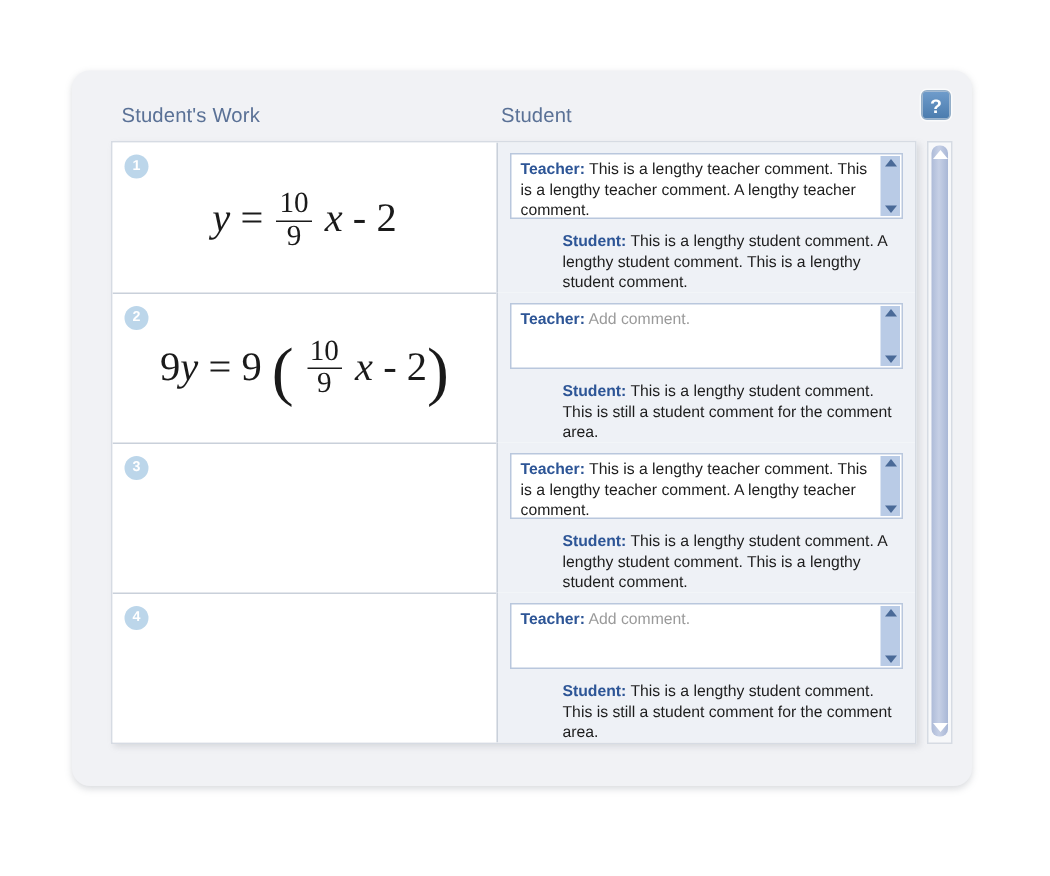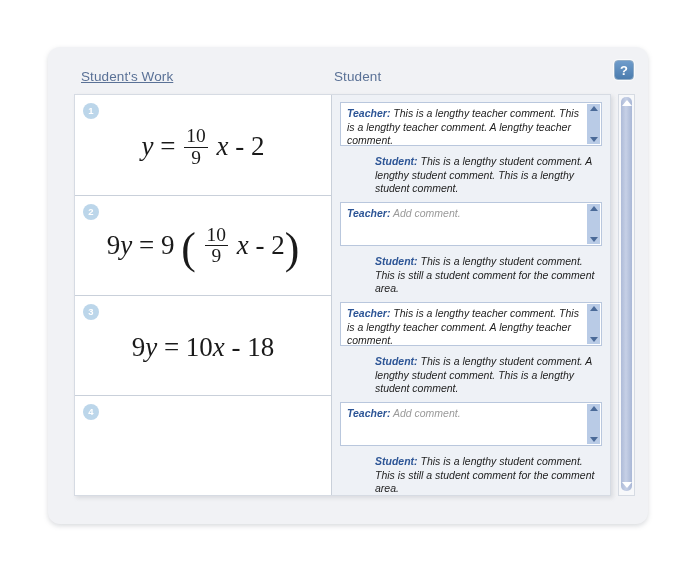--- a/index.html
+++ b/index.html
@@ -26,21 +26,21 @@
 
   
   .col-header {
     position: absolute;
     top: 22px;
     font-size: 13.5px;
     color: #5a7196;
     letter-spacing: 0.1px;
     white-space: nowrap;
   }
-  #hdr-work { left: 33px; text-decoration: underline; }
+  #hdr-work { left: 33px; }
   #hdr-comments { left: 286px; }
 
   
   #help-btn {
     position: absolute;
     right: 14px;
     top: 13px;
     width: 20px;
     height: 20px;
     border-radius: 4px;
@@ -133,21 +133,20 @@
   }
 
   
   .cell-comments {
     flex: 1 1 auto;
     background: #eef1f6;
     border-left: 1px solid #c9d0da;
     box-sizing: border-box;
     padding: 7px 8px 0 8px;
     position: relative;
-    font-style: italic;
   }
 
   .teacher-box {
     position: relative;
     height: 44px;
     background: #ffffff;
     border: 1px solid #b9c7dd;
     box-sizing: border-box;
     padding: 4px 20px 0 6px;
     overflow: hidden;
@@ -305,27 +304,20 @@
             <span class="lbl-student">Student:</span>
             <span>This is a lengthy student comment. This is still a student comment for the comment area.</span>
           </div>
         </div>
       </div>
     </div>
 
     <div class="row">
       <div class="cell-work">
         <div class="badge">3</div>
-        <div class="equation">
-          <span>9</span><span class="v">y</span>
-          <span>=</span>
-          <span>10</span><span class="v">x</span>
-          <span>-</span>
-          <span>18</span>
-        </div>
       </div>
       <div class="cell-comments">
         <div class="teacher-box">
           <div class="cmt-text">
             <span class="lbl-teacher">Teacher:</span>
             <span>This is a lengthy teacher comment. This is a lengthy teacher comment.  A lengthy teacher comment.</span>
           </div>
           <div class="inner-sb">
             <span class="arr up"></span>
             <span class="arr dn"></span>

